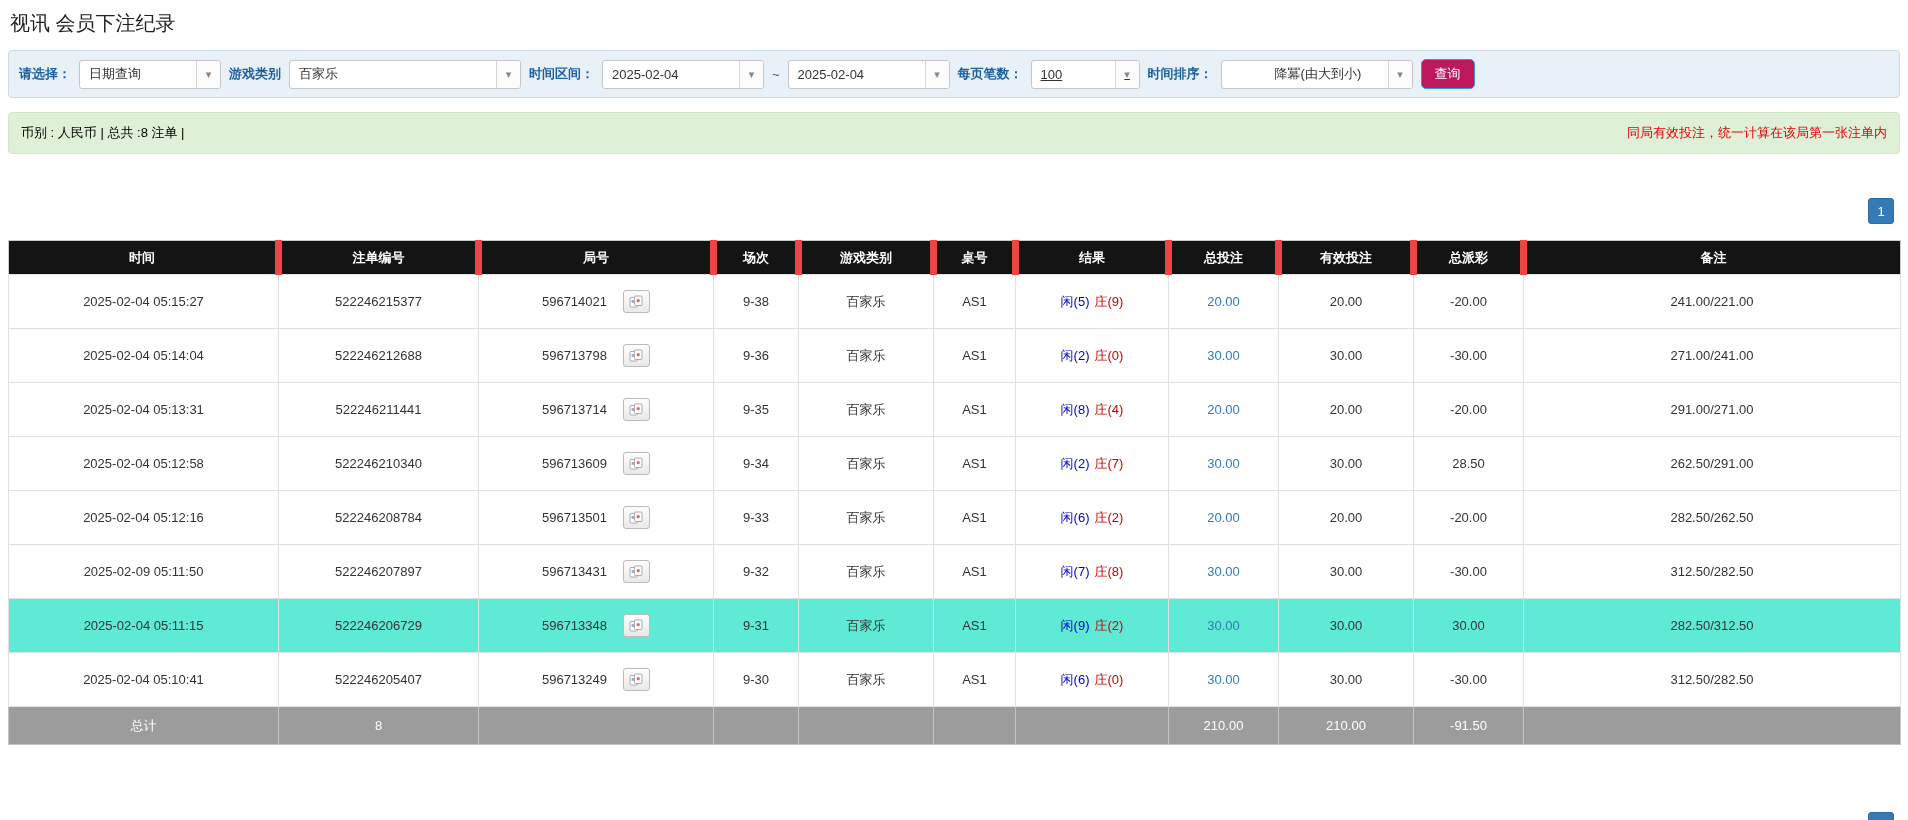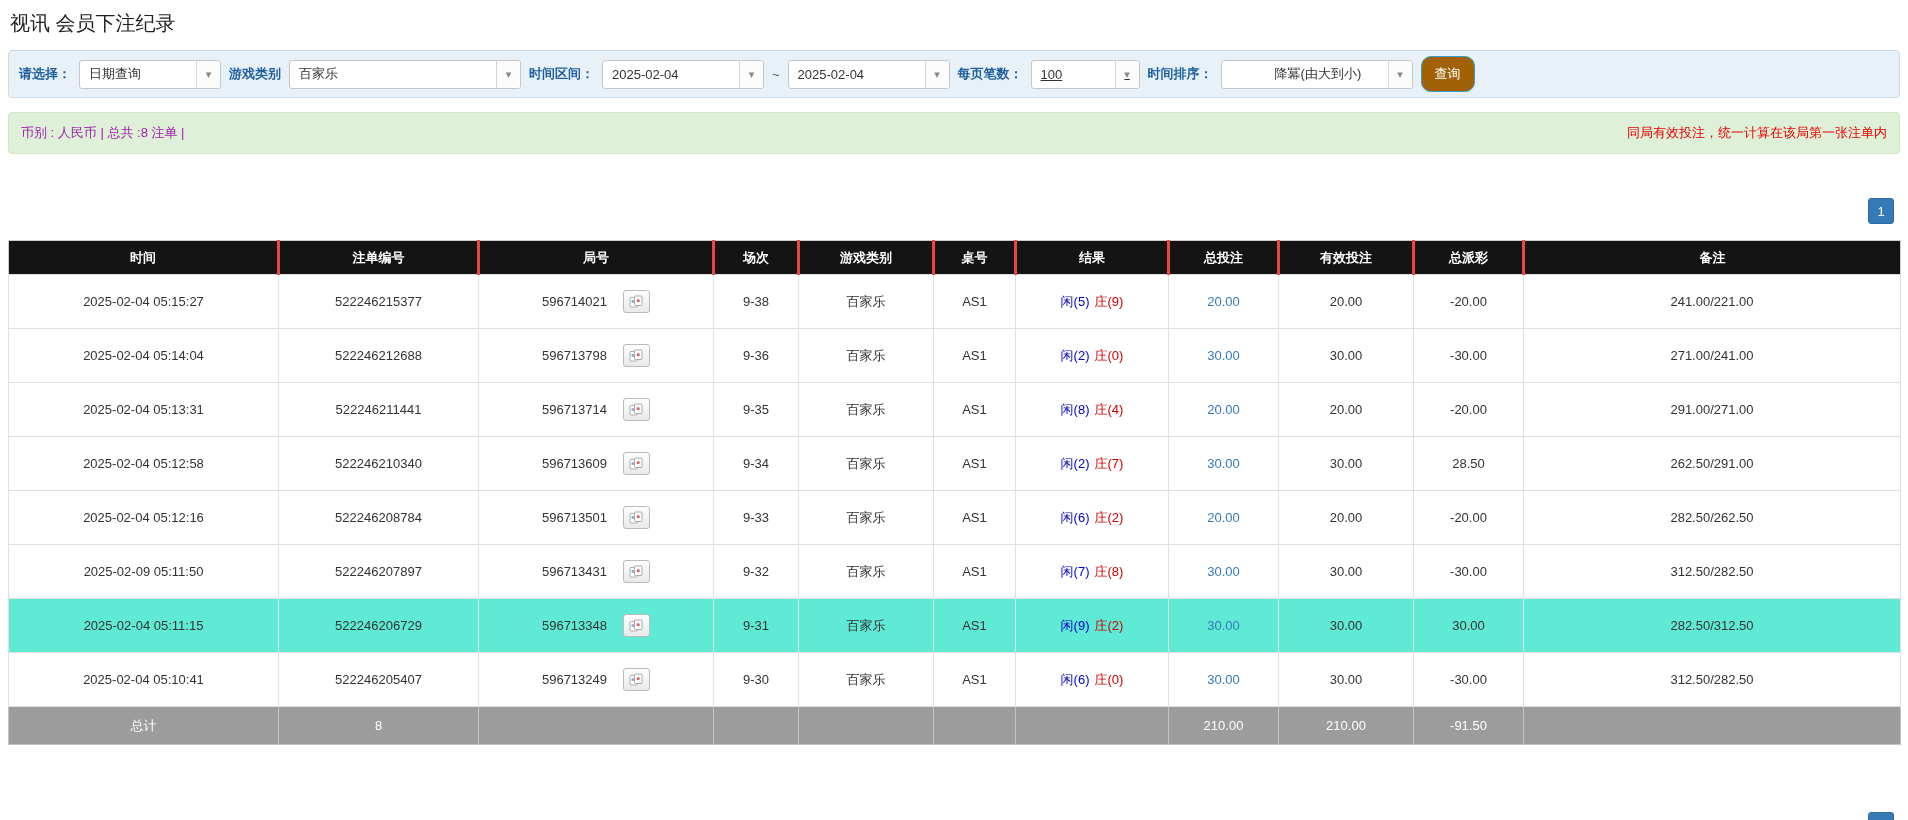--- a/index.html
+++ b/index.html
@@ -29,48 +29,48 @@
     flex: 1 1 auto; white-space: nowrap;
   }
   .combo-caret {
     width: 24px; display: flex; align-items: center; justify-content: center;
     border-left: 1px solid #d5d5d5; background: #fcfcfc; color: #888; font-size: 11px;
   }
   .w-select { width: 142px; } .w-game { width: 232px; } .w-date { width: 162px; }
   .w-size { width: 109px; text-decoration: underline; } .w-sort { width: 192px; padding-left: 44px; }
   .tilde { font-size: 13px; color: #555; }
   .search-btn {
-    height: 36px; padding: 0 13px; background: #a16207; color: #fff;
-    border: 1px solid #3a99cc; border-radius: 10px; font-size: 13px; cursor: pointer;
+    height: 30px; padding: 0 13px; background: #be185d; color: #fff;
+    border: 1px solid #3a99cc; border-radius: 5px; font-size: 13px; cursor: pointer;
     font-family: "Liberation Sans", sans-serif;
   }
   
   .summary-bar {
     margin: 14px 8px 0 8px; background: #dff0d8; border: 1px solid #d2e6c8;
     border-radius: 4px; padding: 11px 12px; display: flex; justify-content: space-between;
     align-items: center; font-size: 13px;
   }
-  .summary-left { color: #a21caf; }
+  .summary-left { color: #000000; }
   .summary-right { color: #e60000; }
   
   .pager-row { display: flex; justify-content: flex-end; margin: 44px 14px 16px 8px; }
   .page-btn {
     min-width: 26px; height: 26px; background: #337ab7; border: 1px solid #2e6da4;
     color: #fff; border-radius: 3px; display: flex; align-items: center;
     justify-content: center; font-size: 13px; cursor: pointer;
   }
   .pager-bottom { position: absolute; top: 812px; right: 14px; }
   
   table.records {
     width: 1892px; margin: 0 8px; border-collapse: collapse; table-layout: fixed;
     font-size: 13px; border: 1px solid #ccc;
   }
   .records thead th {
     background: #141414; color: #fff; font-weight: bold; height: 34px;
-    border-right: 3px solid #ef4444; text-align: center; padding: 0 4px;
+    border-right: 7px solid #ef4444; text-align: center; padding: 0 4px;
   }
   .records thead th:last-child { border-right: none; }
   .records tbody td {
     height: 54px; border: 1px solid #e0e0e0; text-align: center; padding: 0 4px;
     color: #333; background: #fff;
   }
   .records tbody tr.highlight td { background: #5eead4; }
   .records tfoot td {
     height: 38px; border: 1px solid #c4c4c4; text-align: center;
     background: #9c9c9c; color: #fff;

